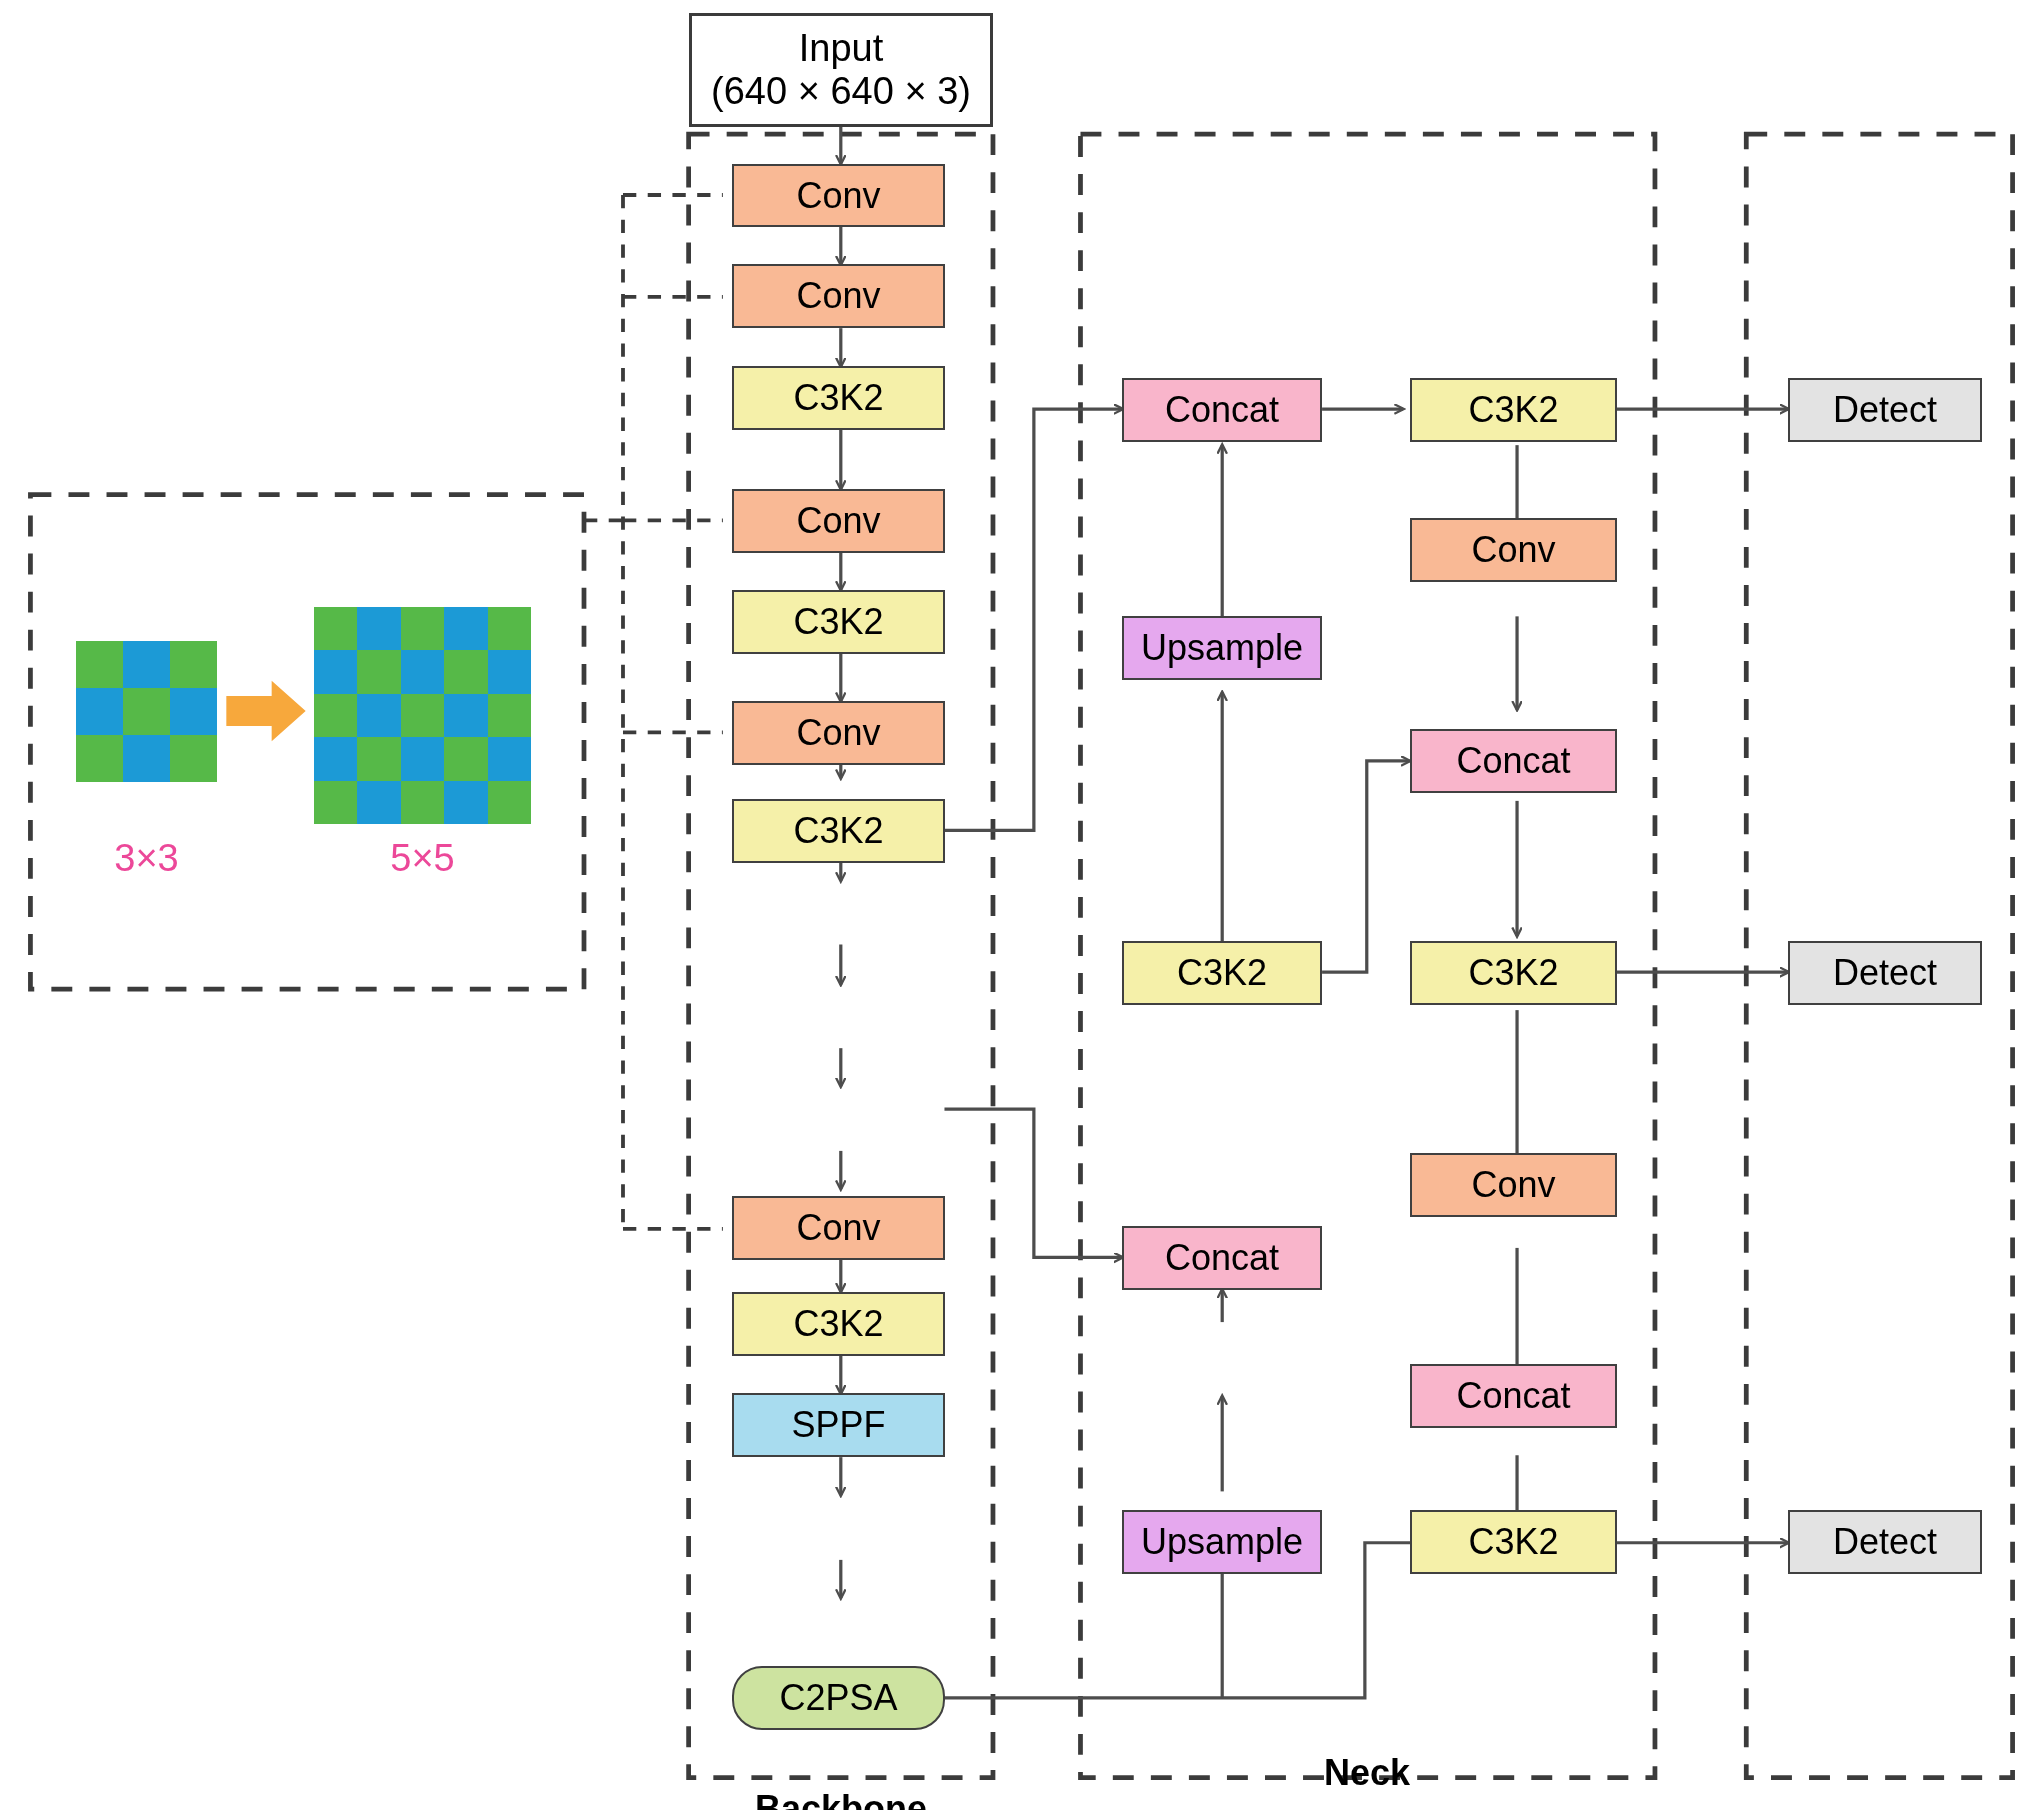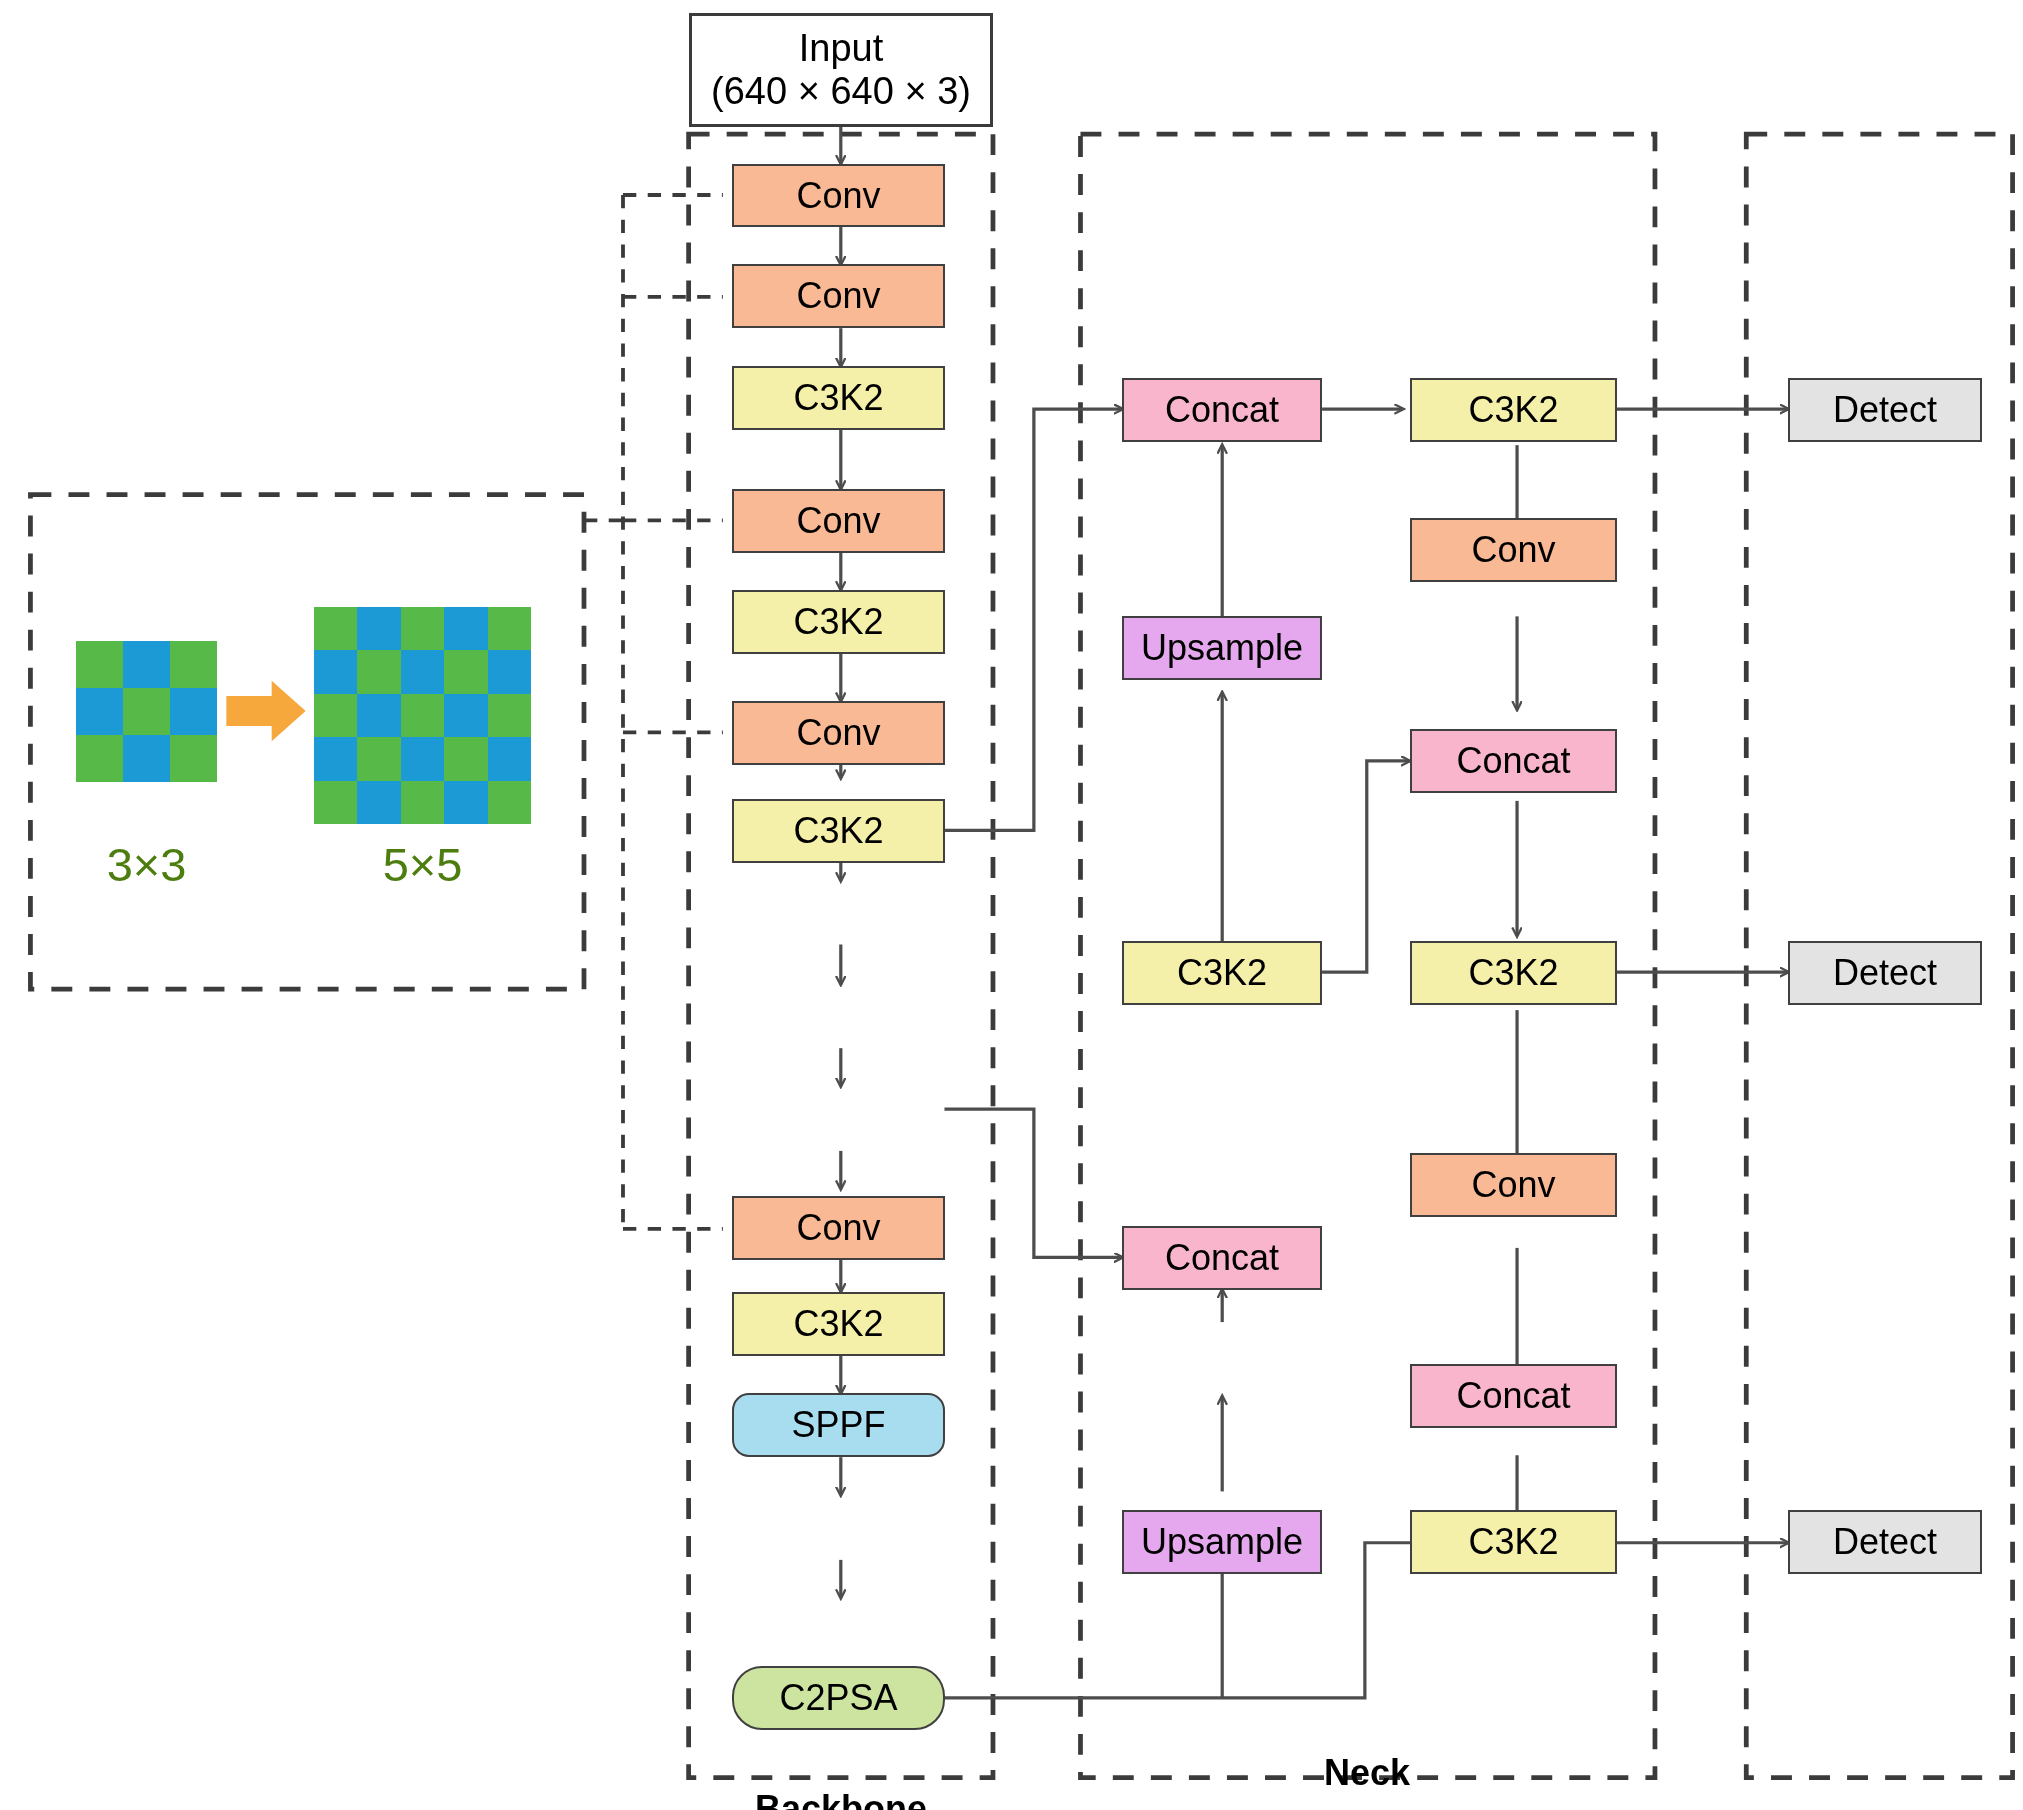--- a/index.html
+++ b/index.html
@@ -6,21 +6,21 @@
   body{font-family:"Liberation Sans", sans-serif;}
   #stage{position:relative;width:2024px;height:1811px;background:#fff;overflow:hidden;}
   #svg{position:absolute;left:0;top:0;width:2024px;height:1811px;}
   .node{position:absolute;box-sizing:border-box;border:2.9px solid #404040;
         display:flex;align-items:center;justify-content:center;
         font-size:36px;color:#000000;line-height:1.15;text-align:center;
         font-family:"Liberation Sans", sans-serif;}
   .node.input{border:3.8px solid #3b3b3b;background:#ffffff;font-size:38px;white-space:pre-line;}
   .grp-label{position:absolute;font-size:36px;font-weight:bold;color:#000;
              text-align:center;font-family:"Liberation Sans", sans-serif;}
-  .inset-label{position:absolute;font-size:47px;color:#4d7c0f;text-align:center;
+  .inset-label{position:absolute;font-size:38px;color:#ec4899;text-align:center;
                font-family:"Liberation Sans", sans-serif;}
   .gridwrap{position:absolute;display:grid;}
   .cell{width:100%;height:100%;}
 </style>
 </head>
 <body>
 
 <div id="stage">
 
   <svg id="svg" viewBox="0 0 2128 1904">
@@ -105,21 +105,21 @@
   <div class="node" style="left:732px;top:264px;width:213px;height:64px;background:#f9b995;">Conv</div>
   <div class="node" style="left:732px;top:366px;width:213px;height:64px;background:#f5f0a9;">C3K2</div>
   <div class="node" style="left:732px;top:489px;width:213px;height:64px;background:#f9b995;">Conv</div>
 
   <div class="node" style="left:732px;top:590px;width:213px;height:64px;background:#f5f0a9;">C3K2</div>
   <div class="node" style="left:732px;top:701px;width:213px;height:64px;background:#f9b995;">Conv</div>
   <div class="node" style="left:732px;top:799px;width:213px;height:64px;background:#f5f0a9;">C3K2</div>
 
   <div class="node" style="left:732px;top:1196px;width:213px;height:64px;background:#f9b995;">Conv</div>
   <div class="node" style="left:732px;top:1292px;width:213px;height:64px;background:#f5f0a9;">C3K2</div>
-  <div class="node" style="left:732px;top:1393px;width:213px;height:64px;background:#a8dcef;border-radius:17px;">SPPF</div>
+  <div class="node" style="left:732px;top:1393px;width:213px;height:64px;background:#a8dcef;">SPPF</div>
   <div class="node" style="left:732px;top:1666px;width:213px;height:64px;background:#cde3a0;border-radius:30px;">C2PSA</div>
 
   <div class="node" style="left:1122px;top:378px;width:200px;height:64px;background:#f9b5cb;">Concat</div>
   <div class="node" style="left:1122px;top:616px;width:200px;height:64px;background:#e5a8ee;">Upsample</div>
   <div class="node" style="left:1122px;top:941px;width:200px;height:64px;background:#f5f0a9;">C3K2</div>
   <div class="node" style="left:1122px;top:1226px;width:200px;height:64px;background:#f9b5cb;">Concat</div>
   <div class="node" style="left:1122px;top:1510px;width:200px;height:64px;background:#e5a8ee;">Upsample</div>
 
   <div class="node" style="left:1410px;top:378px;width:207px;height:64px;background:#f5f0a9;">C3K2</div>
   <div class="node" style="left:1410px;top:518px;width:207px;height:64px;background:#f9b995;">Conv</div>

